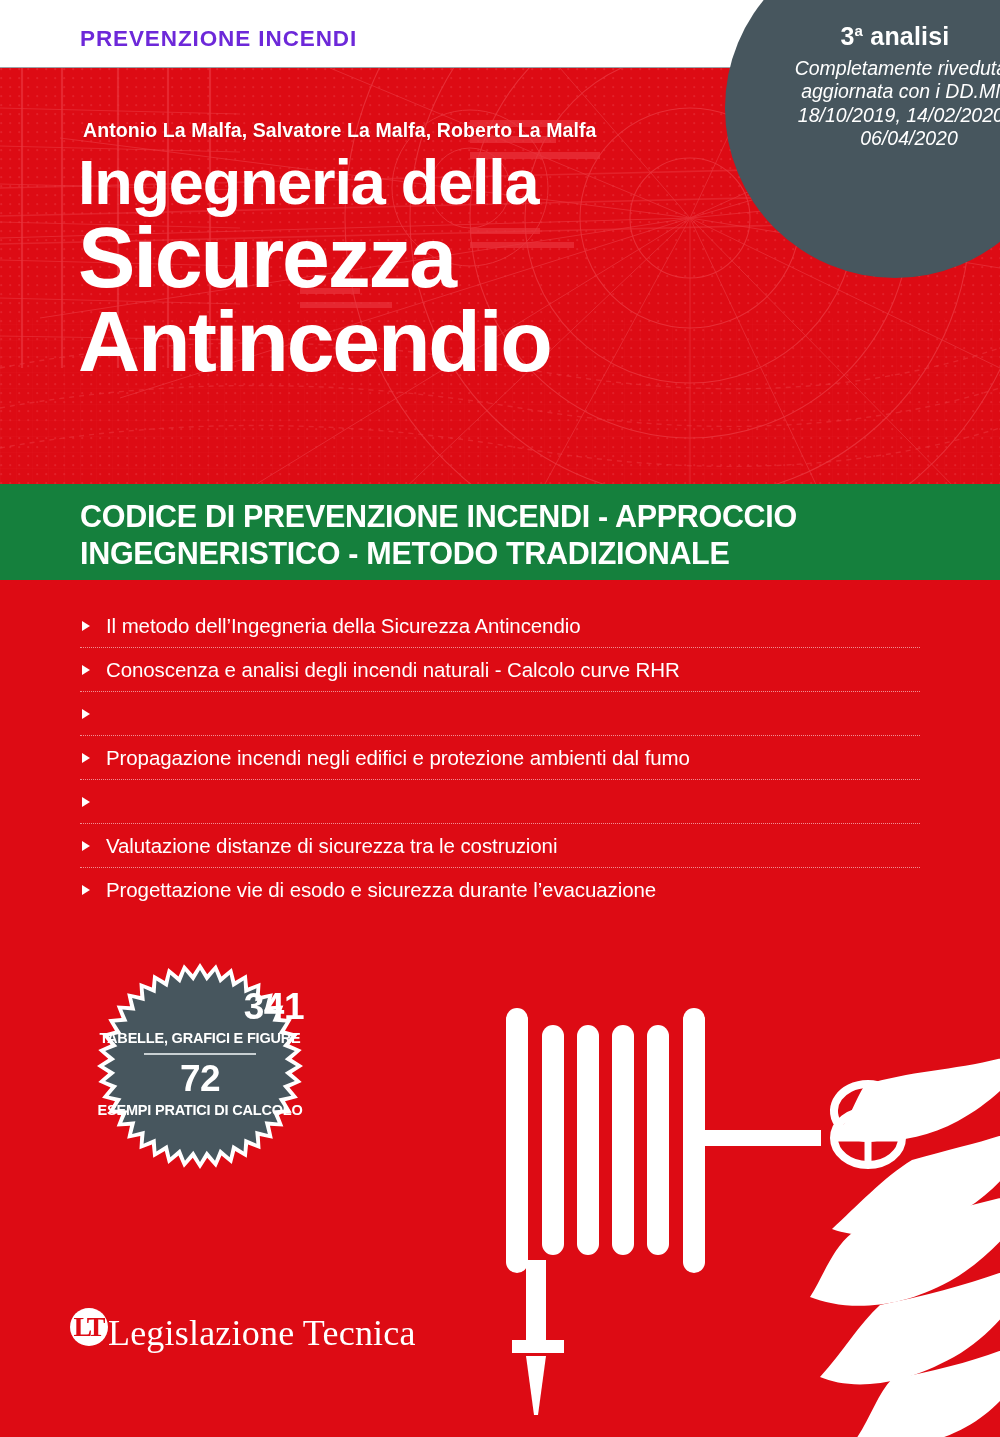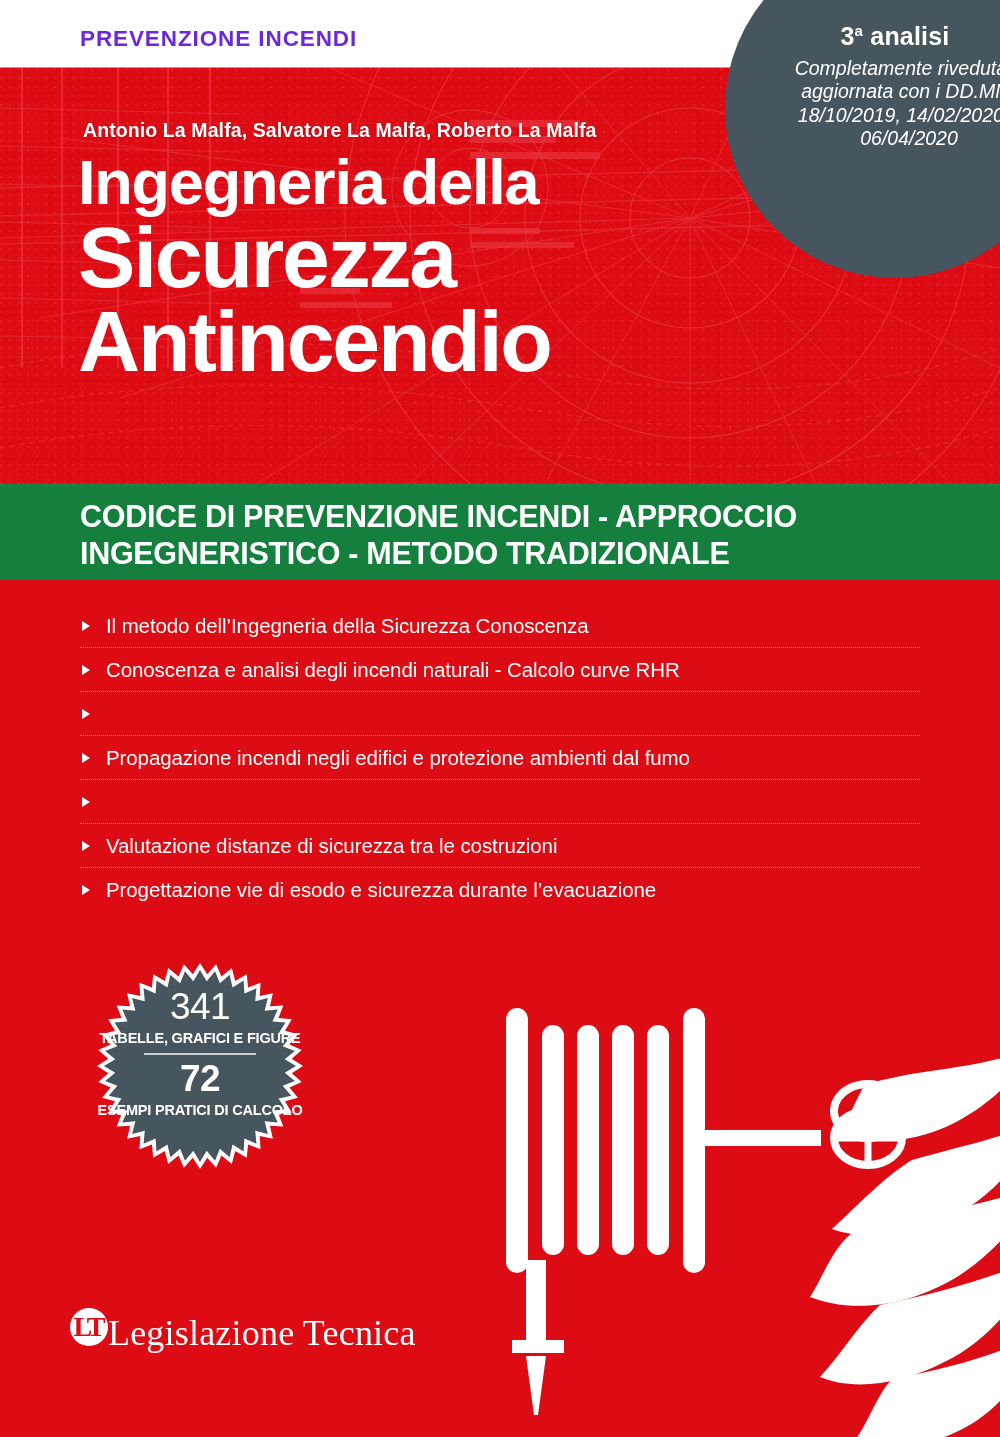--- a/index.html
+++ b/index.html
@@ -126,21 +126,21 @@
   #badge {
     position:absolute; left:96px; top:962px;
     width:208px; height:208px; z-index:6;
   }
   #badge svg { position:absolute; left:0; top:0; }
   #badge-content {
     position:absolute; left:0; top:0; width:208px; height:208px;
     color:#ffffff; text-align:center;
     padding-top:26px;
   }
-  #badge-num1 { font-size:37px; font-weight:normal; line-height:1; letter-spacing:-0.5px; }
+  #badge-num1 { font-size:37px; font-weight:bold; line-height:1; letter-spacing:-0.5px;text-align:right; }
   #badge-lbl1 { font-size:14.5px; font-weight:bold; line-height:1.12; margin-top:5px; letter-spacing:-0.2px; }
   #badge-rule { width:112px; height:2px; background:#c9d0d3; margin:7px auto 5px auto; }
   #badge-num2 { font-size:37px; font-weight:bold; line-height:1; letter-spacing:-0.5px; }
   #badge-lbl2 { font-size:14.5px; font-weight:bold; line-height:1.12; margin-top:5px; letter-spacing:-0.2px; }
 
   
   #pictogram {
     position:absolute; left:480px; top:975px;
     width:560px; height:462px; z-index:3;
   }
@@ -286,21 +286,21 @@
   <div id="authors">Antonio La Malfa, Salvatore La Malfa, Roberto La Malfa</div>
 
   <div id="subtitle-band">
     <div class="sline">CODICE DI PREVENZIONE INCENDI - APPROCCIO</div>
     <div class="sline">INGEGNERISTICO - METODO TRADIZIONALE</div>
   </div>
 
   <div id="features">
     <div class="feature">
       <span class="tri"></span>
-      <span class="ftext">Il metodo dell’Ingegneria della Sicurezza Conoscenza</span>
+      <span class="ftext">Il metodo dell’Ingegneria della Sicurezza Antincendio</span>
     </div>
     <div class="feature">
       <span class="tri"></span>
       <span class="ftext">Conoscenza e analisi degli incendi naturali - Calcolo curve RHR</span>
     </div>
     <div class="feature">
       <span class="tri"></span>
     </div>
     <div class="feature">
       <span class="tri"></span>

